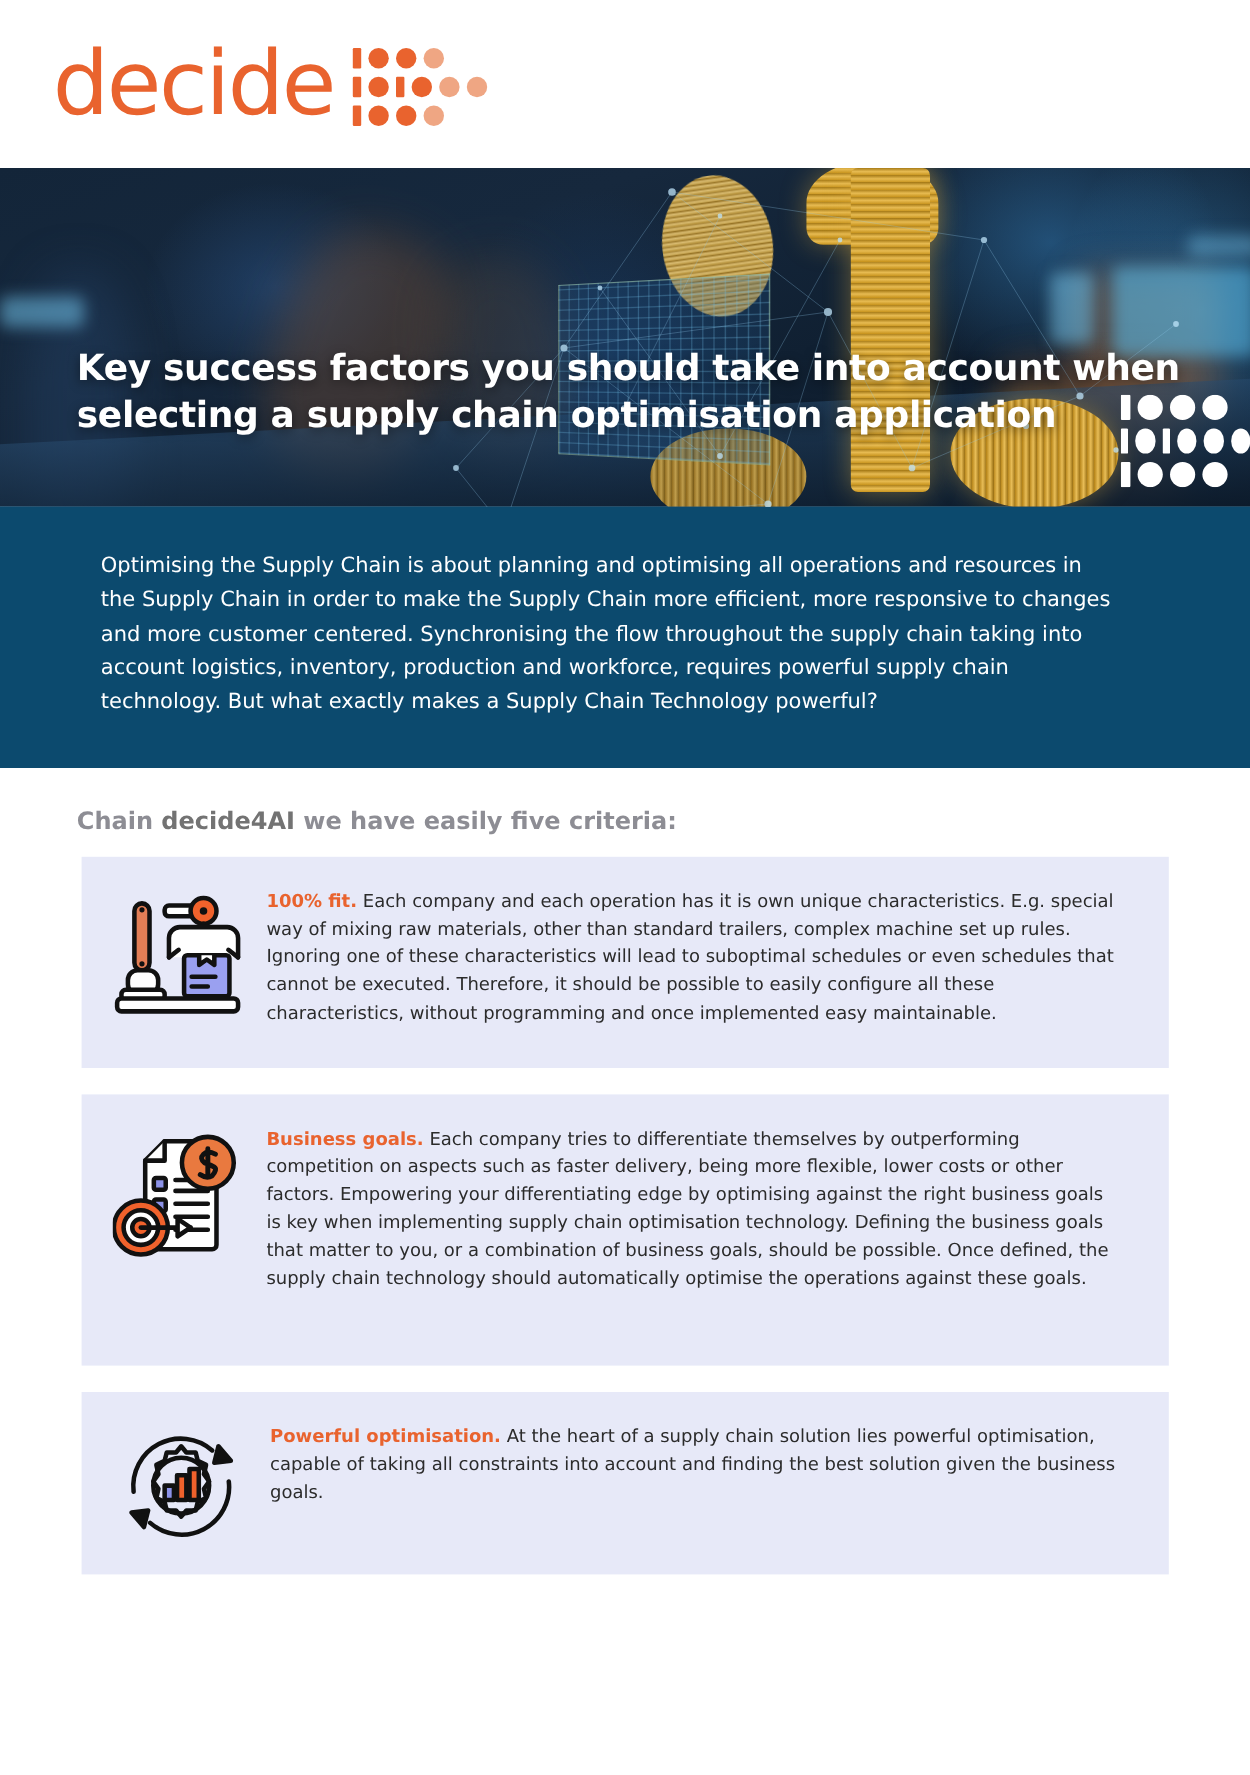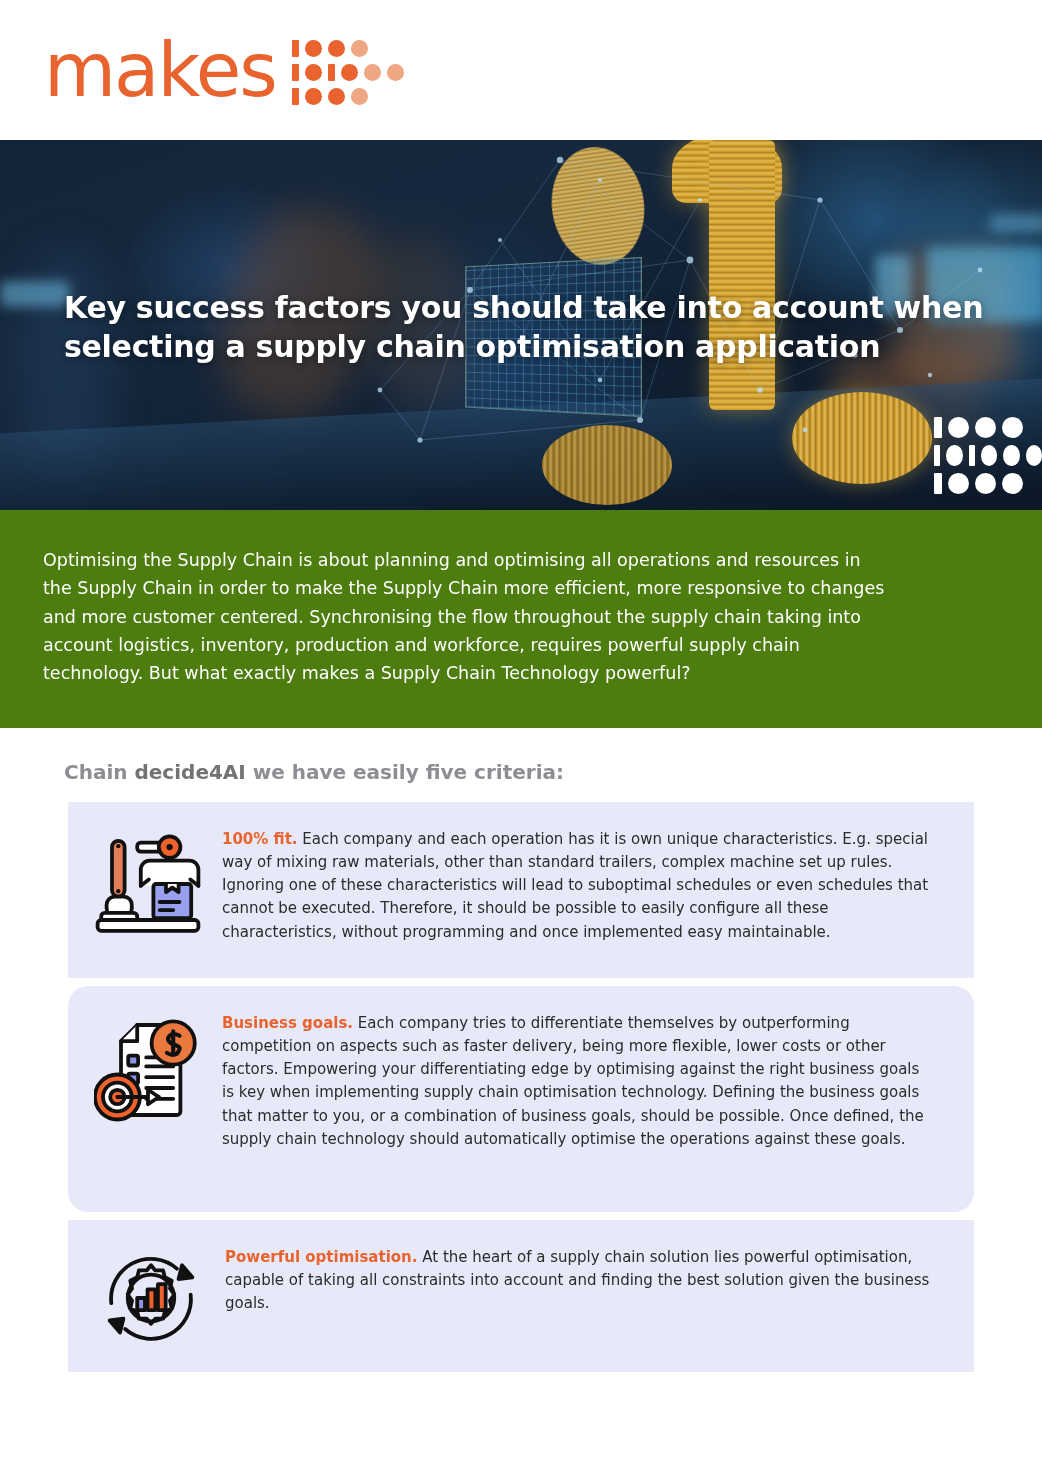--- a/index.html
+++ b/index.html
@@ -20,21 +20,21 @@
   }
   .logo-dots { display:flex; flex-direction:column; gap:7px; padding-top:4px; }
   .dot-row { display:flex; align-items:center; gap:6px; height:17px; }
   .d-bar { width:7px; height:17px; background:#E9632E; border-radius:1px; }
   .d-bar-l { width:7px; height:17px; background:#E9632E; border-radius:1px; }
   .d-circ { width:17px; height:17px; border-radius:50%; background:#E9632E; }
   .d-circ.light { background:#EFA683; }
 
   
   .hero {
-    position:relative; height:370px; overflow:hidden;
+    position:relative; height:282px; overflow:hidden;
     background:#0369a1;
   }
   .hero-bg { position:absolute; inset:0; }
   .hero-img {
     position:absolute; inset:0;
     background:
       radial-gradient(ellipse 200px 160px at 84% 22%, rgba(60,150,220,0.40), transparent 70%),
       radial-gradient(ellipse 170px 230px at 96% 42%, rgba(70,170,240,0.42), transparent 70%),
       radial-gradient(ellipse 150px 120px at 22% 35%, rgba(40,80,130,0.55), transparent 72%),
       radial-gradient(ellipse 180px 200px at 48% 60%, rgba(30,70,120,0.5), transparent 75%),
@@ -102,55 +102,55 @@
   }
   .hero-dots {
     position:absolute; right:0px; bottom:16px; z-index:6;
     display:flex; flex-direction:column; gap:7px; overflow:hidden; width:108px;
   }
   .hero-dots .dot-row { gap:6px; height:21px; }
   .hero-dots .d-bar, .hero-dots .d-bar-l { width:8px; height:21px; background:#fff; }
   .hero-dots .d-circ { width:21px; height:21px; background:#fff; }
 
   
-  .intro-band { background:#4d7c0f; padding:36px 64px 40px 43px; }
+  .intro-band { background:#0c4a6e; padding:36px 64px 40px 84px; }
   .intro-text {
     color:#ffffff; font-size:17.5px; line-height:1.62; font-weight:500;
     max-width:842px; font-family:"DejaVu Sans", sans-serif;
   }
 
   
   .criteria-head {
     margin:32px 0 18px 64px; font-size:20px; font-weight:700; color:#8D8D94;
     font-family:"DejaVu Sans", sans-serif;
   }
   .criteria-head .brand { color:#737373; }
 
   
-  .cards { padding:0 68px; display:flex; flex-direction:column; gap:8px; }
+  .cards { padding:0 68px; display:flex; flex-direction:column; gap:22px; }
   .card {
     background:#E7E9F8; display:flex; align-items:flex-start;
     padding:24px 44px 24px 20px; gap:14px;
   }
   .card-icon { flex:0 0 120px; display:flex; align-items:center; justify-content:center; padding-top:4px; }
   .card-body {
     font-size:15px; line-height:1.55; color:#2b2b2b; padding-top:2px;
     font-family:"DejaVu Sans", sans-serif;
   }
   .card-body .lead { color:#E9632E; font-weight:700; }
   #card-1 { min-height:176px; }
-  #card-2 { min-height:226px;border-radius:20px; }
+  #card-2 { min-height:226px; }
   #card-3 { min-height:133px;padding-left:23px; }
 </style>
 </head>
 <body>
 
 <div class="logo-bar">
   <div class="logo-wrap">
-    <div class="logo-word">makes</div>
+    <div class="logo-word">decide</div>
     <div class="logo-dots">
       <div class="dot-row">
         <span class="d-bar"></span>
         <span class="d-circ"></span>
         <span class="d-circ"></span>
         <span class="d-circ light"></span>
       </div>
       <div class="dot-row">
         <span class="d-bar"></span>
         <span class="d-circ"></span>

